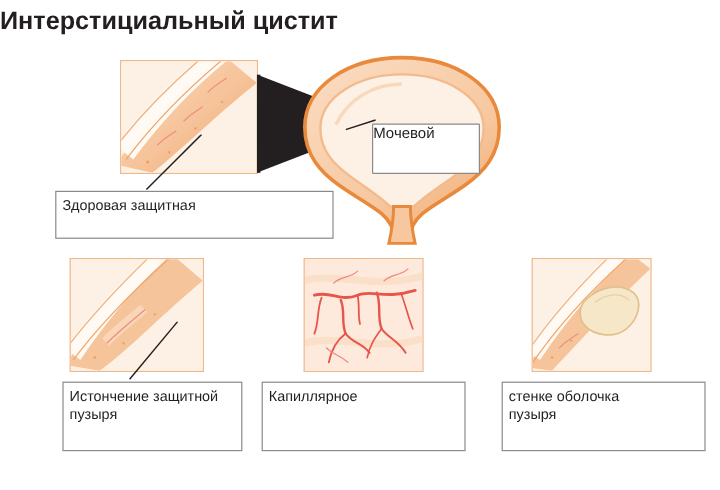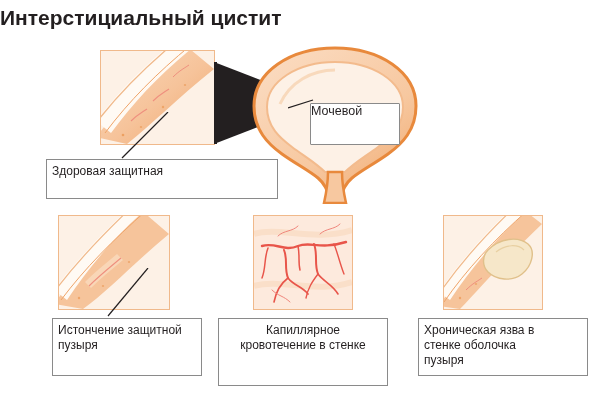--- a/index.html
+++ b/index.html
@@ -198,38 +198,36 @@
       <path d="M80 28 C 84 38 86 48 90 58" stroke-width="1.4"></path>
       <path d="M44 30 C 46 40 44 46 46 54" stroke-width="1.5"></path>
     </g>
     <g stroke="#f0867c" fill="none" stroke-width="1" stroke-linecap="round">
       <path d="M24 20 C 30 14 38 16 44 10"></path>
       <path d="M66 18 C 72 12 80 14 86 8"></path>
       <path d="M18 74 C 24 80 30 80 36 86"></path>
     </g>
   </svg>
 </div>
-<div class="caption" style="left:218px; top:318px; width:170px; height:68px;text-align:center;">
+<div class="caption" style="left:218px; top:318px; width:170px; height:58px;">
   <div>Капиллярное</div>
-  <div>кровотечение в стенке</div>
 </div>
 
 <div class="panel" style="left:443px; top:215px; width:100px; height:95px;">
   <svg width="98" height="93" viewBox="0 0 98 93">
     <rect x="0" y="0" width="98" height="93" fill="#fdf1e6"></rect>
 
     <path d="M -5 90 C 16 58 44 26 80 -6 L 98 8 C 66 38 36 72 16 93 Z" fill="#f6c49b"></path>
     <path d="M -5 76 C 14 48 40 18 72 -12 L 82 -4 C 52 22 26 54 6 84 Z" fill="#fffaf4"></path>
     <path d="M -5 78 C 14 50 40 20 74 -12" stroke="#f0b98b" stroke-width="1.2" fill="none"></path>
     <path d="M 0 86 C 22 54 50 24 84 -6" stroke="#efa469" stroke-width="1" fill="none"></path>
 
     <path d="M 44 34 C 56 22 74 20 84 28 C 92 35 88 50 78 58 C 68 66 52 64 44 56 C 38 50 38 40 44 34 Z" fill="#f6e7c9" stroke="#e0c08a" stroke-width="1.4"></path>
     <path d="M 52 36 C 62 28 74 28 80 34" stroke="#e8d0a2" stroke-width="1.2" fill="none"></path>
     <circle cx="16" cy="82" r="1.2" fill="#e8893c" opacity=".55"></circle>
     <circle cx="32" cy="68" r="1.1" fill="#e8893c" opacity=".5"></circle>
     <path d="M 22 74 C 28 68 32 66 38 62" stroke="#ef8f7e" stroke-width="1" fill="none"></path>
   </svg>
 </div>
 <div class="caption" style="left:418px; top:318px; width:170px; height:58px;">
-  <div>Хроническая язва в</div>
   <div>стенке оболочка</div>
   <div>пузыря</div>
 </div>
 
 </body></html>

